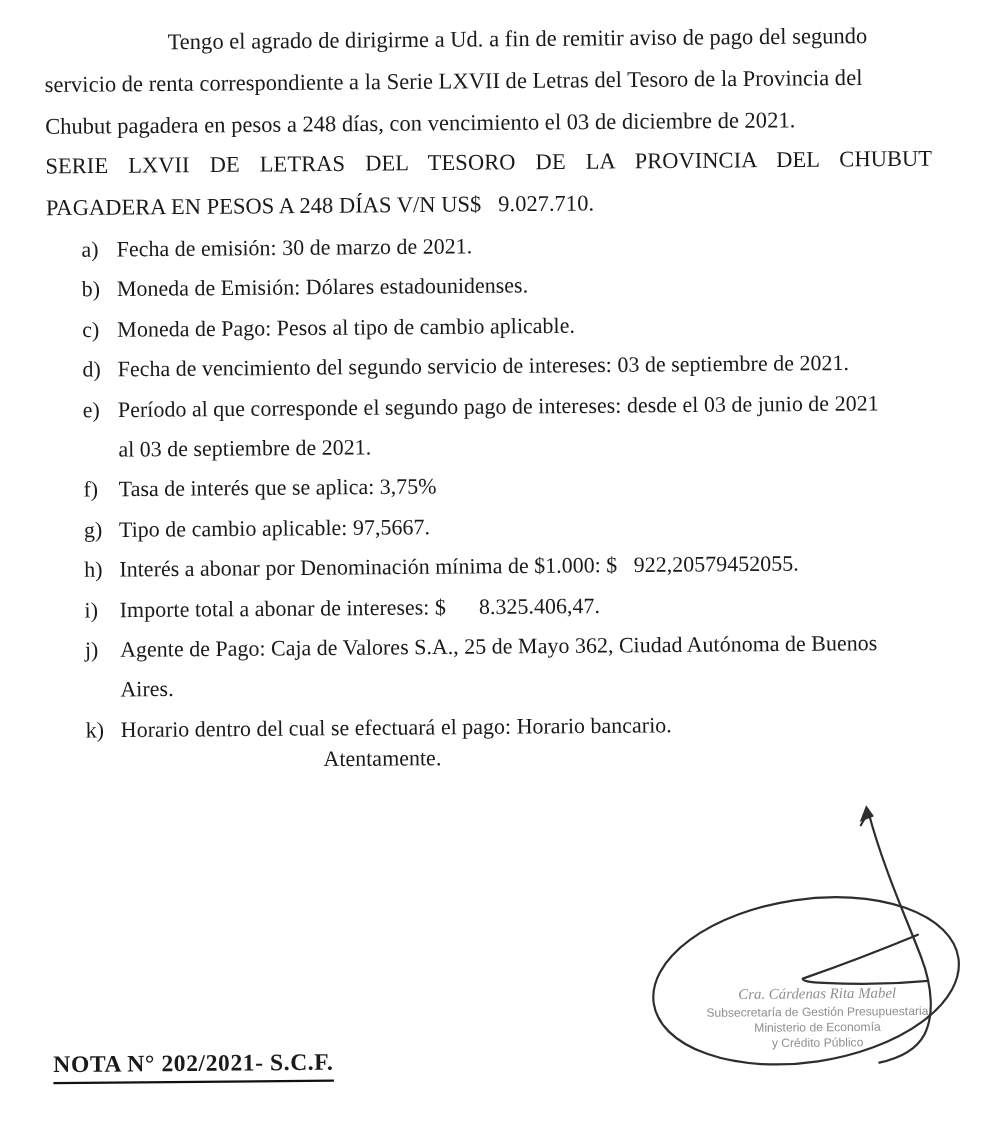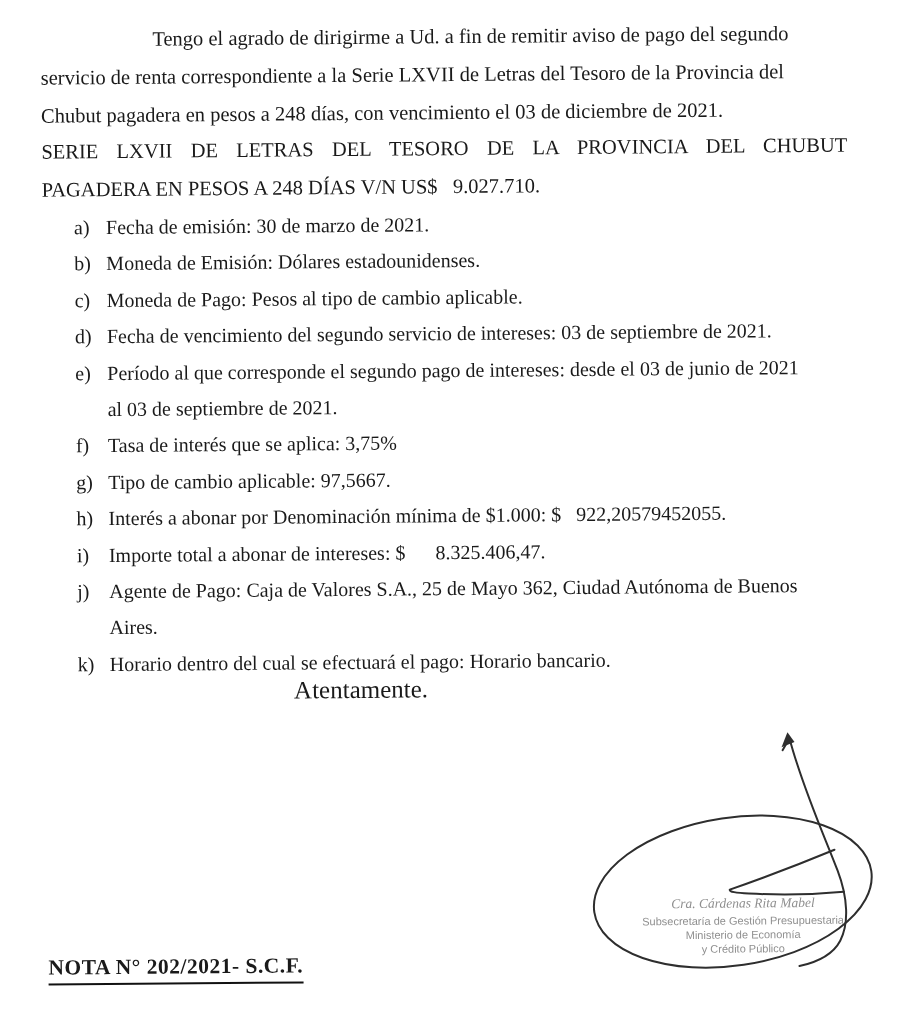--- a/index.html
+++ b/index.html
@@ -73,21 +73,21 @@
   }
   .item .text {
     flex: 1 1 auto;
     white-space: pre-wrap;
   }
   
   .closing {
     position: absolute;
     left: 288px;
     top: 678px;
-    font-size: 25px;
+    font-size: 20px;
     line-height: 30px;
   }
   
   .signature {
     position: absolute;
     left: 575px;
     top: 735px;
     width: 320px;
     height: 265px;
   }

